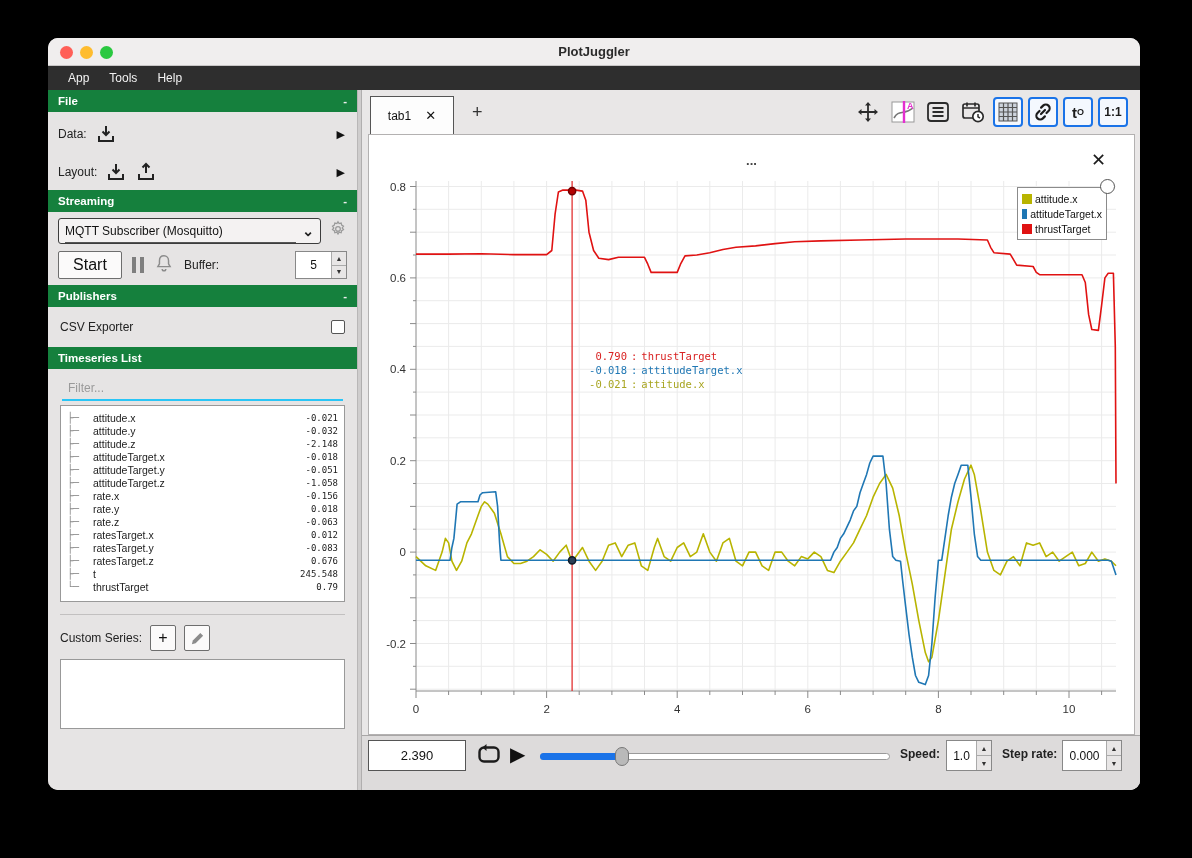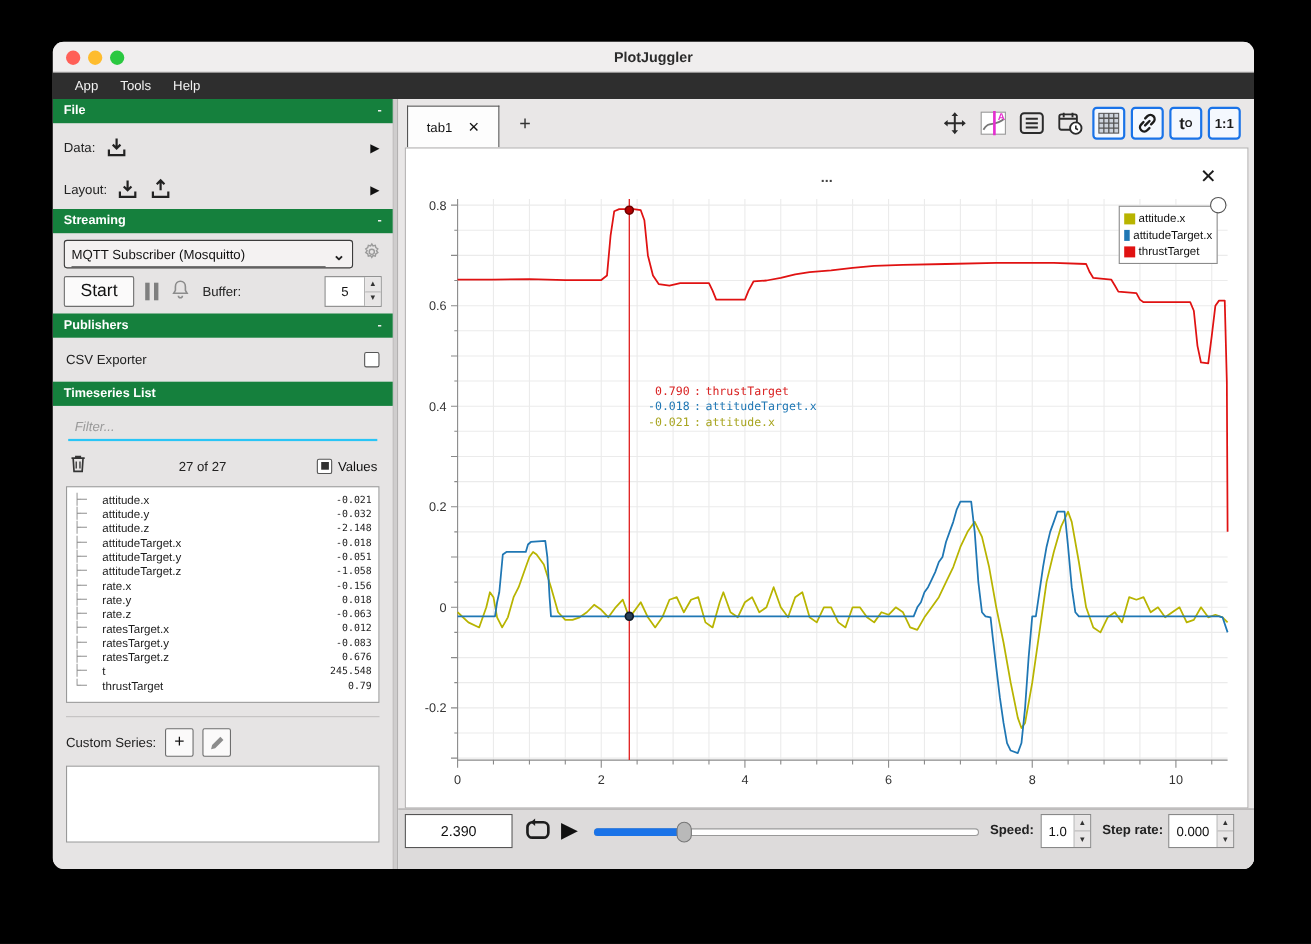--- a/index.html
+++ b/index.html
@@ -33,21 +33,21 @@
   .gear { margin-left:8px; color:#9a9a9a; font-size:17px; }
   .start-row { display:flex; align-items:center; margin-top:7px; gap:10px; }
   .btn { background:#fbfafa; border:1px solid #6e6e6e; border-radius:2px; font-size:16px; color:#111;
          height:28px; display:flex; align-items:center; justify-content:center; }
   .start-btn { width:64px; }
   .pause { display:flex; gap:4px; }
   .pause i { display:block; width:4px; height:16px; background:#7f7f7f; }
   .pub-body { height:40px; display:flex; align-items:center; padding:0 12px; }
   .checkbox { width:14px; height:14px; border:1.5px solid #555; border-radius:2px; background:#fff; }
   .ts-filter { margin:8px 14px 0 14px; }
-  .ts-filter .ph { font-size:12px; color:#9a9a9a; padding:4px 6px;font-style:italic; }
+  .ts-filter .ph { font-size:12px; color:#9a9a9a; padding:4px 6px; }
   .ts-filter .ul { height:2px; background:#29c5f6; }
   .tools-row { display:flex; align-items:center; margin:10px 14px 6px 14px; }
   .count { flex:1; text-align:center; font-size:12px; color:#222; }
   .values-wrap { display:flex; align-items:center; gap:5px; font-size:12px; color:#111; }
   .checkbox.checked { display:flex; align-items:center; justify-content:center; }
   .checkbox.checked i { width:7px; height:7px; background:#333; display:block; }
   .ts-list { margin:4px 12px 0 12px; height:197px; background:#fff; border:1px solid #999; overflow:hidden; padding:5px 6px 0 6px; }
   .ts-row { display:flex; align-items:center; height:13px; }
   .tree { font-family:"DejaVu Sans Mono", monospace; font-size:10px; color:#8a8a8a; width:26px; }
   .ts-name { font-size:10.5px; color:#1c1c1c; }
@@ -201,35 +201,20 @@
       <span class="side-label">CSV Exporter</span>
       <span class="checkbox" style="margin-left:auto"></span>
     </div>
 
     <div class="sec-header">
       <span>Timeseries List</span>
     </div>
     <div class="ts-filter">
       <div class="ph">Filter...</div>
       <div class="ul"></div>
-    </div>
-    <div class="tools-row">
-      <span>
-        <svg width="18" height="20" viewBox="0 0 18 20">
-            <path d="M3 5.5 h12 M7 5.5 V4 h4 v1.5 M4.5 5.5 l.8 12 h7.4 l.8-12" fill="none" stroke="#333" stroke-width="1.5"></path>
-            <path d="M7.3 8.5 v6.5 M10.7 8.5 v6.5" stroke="#333" stroke-width="1.2"></path>
-          </svg>
-      </span>
-      <span class="count">27 of 27</span>
-      <span class="values-wrap">
-        <span class="checkbox checked">
-            <i></i>
-          </span>
-        <span>Values</span>
-      </span>
     </div>
     <div class="ts-list" id="ts-list">
         <div class="ts-row">
           <span class="tree">├─</span>
           <span class="ts-name">attitude.x</span>
           <span class="ts-val">-0.021</span>
         </div>
         <div class="ts-row">
           <span class="tree">├─</span>
           <span class="ts-name">attitude.y</span>

